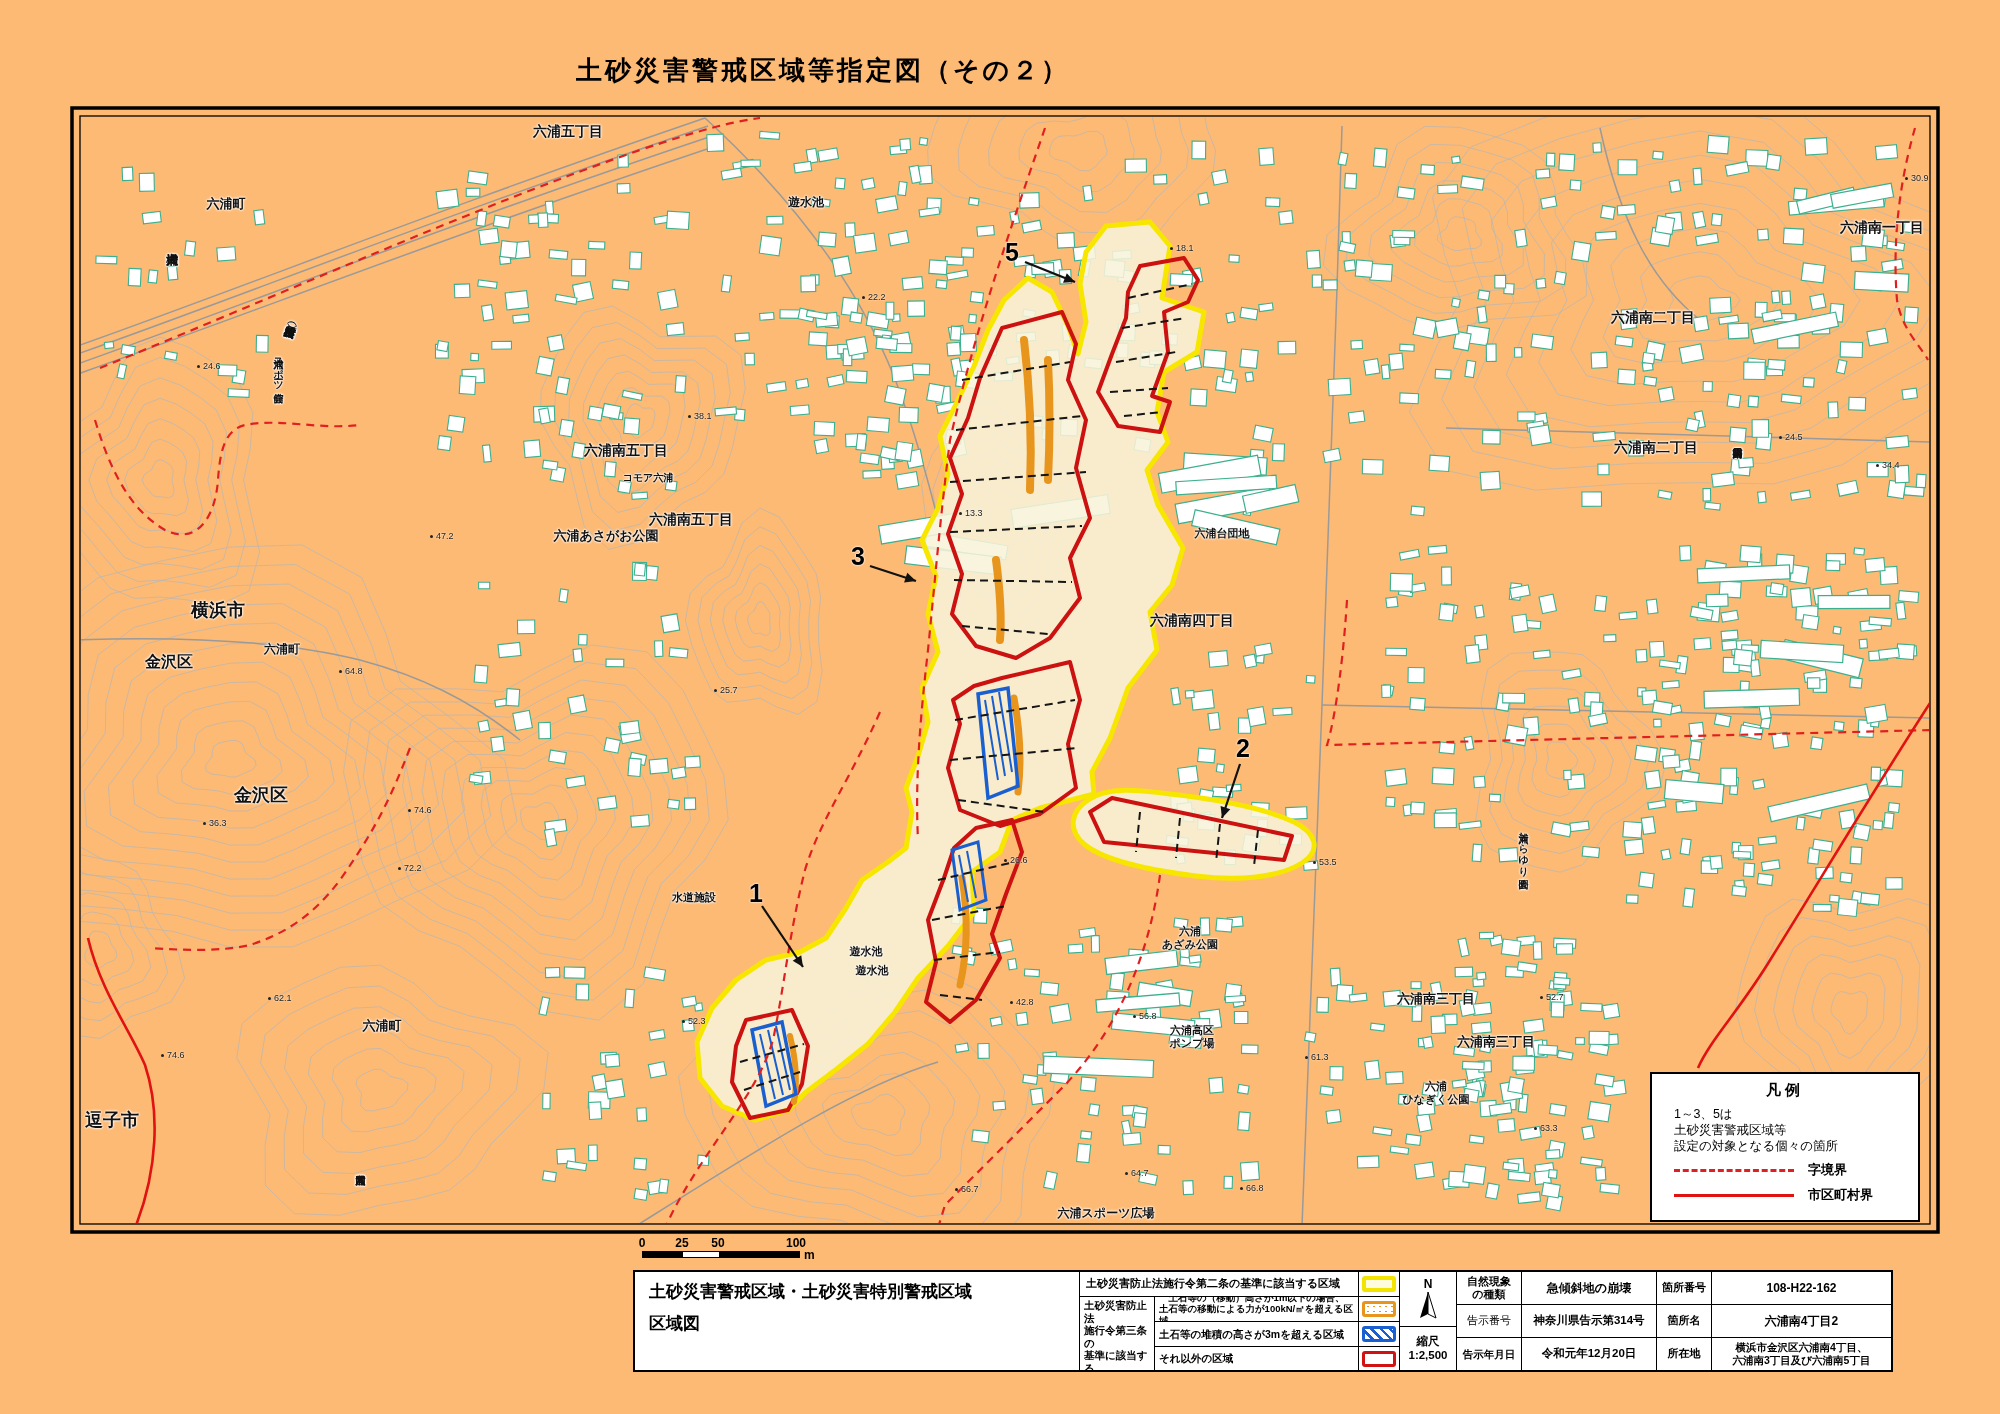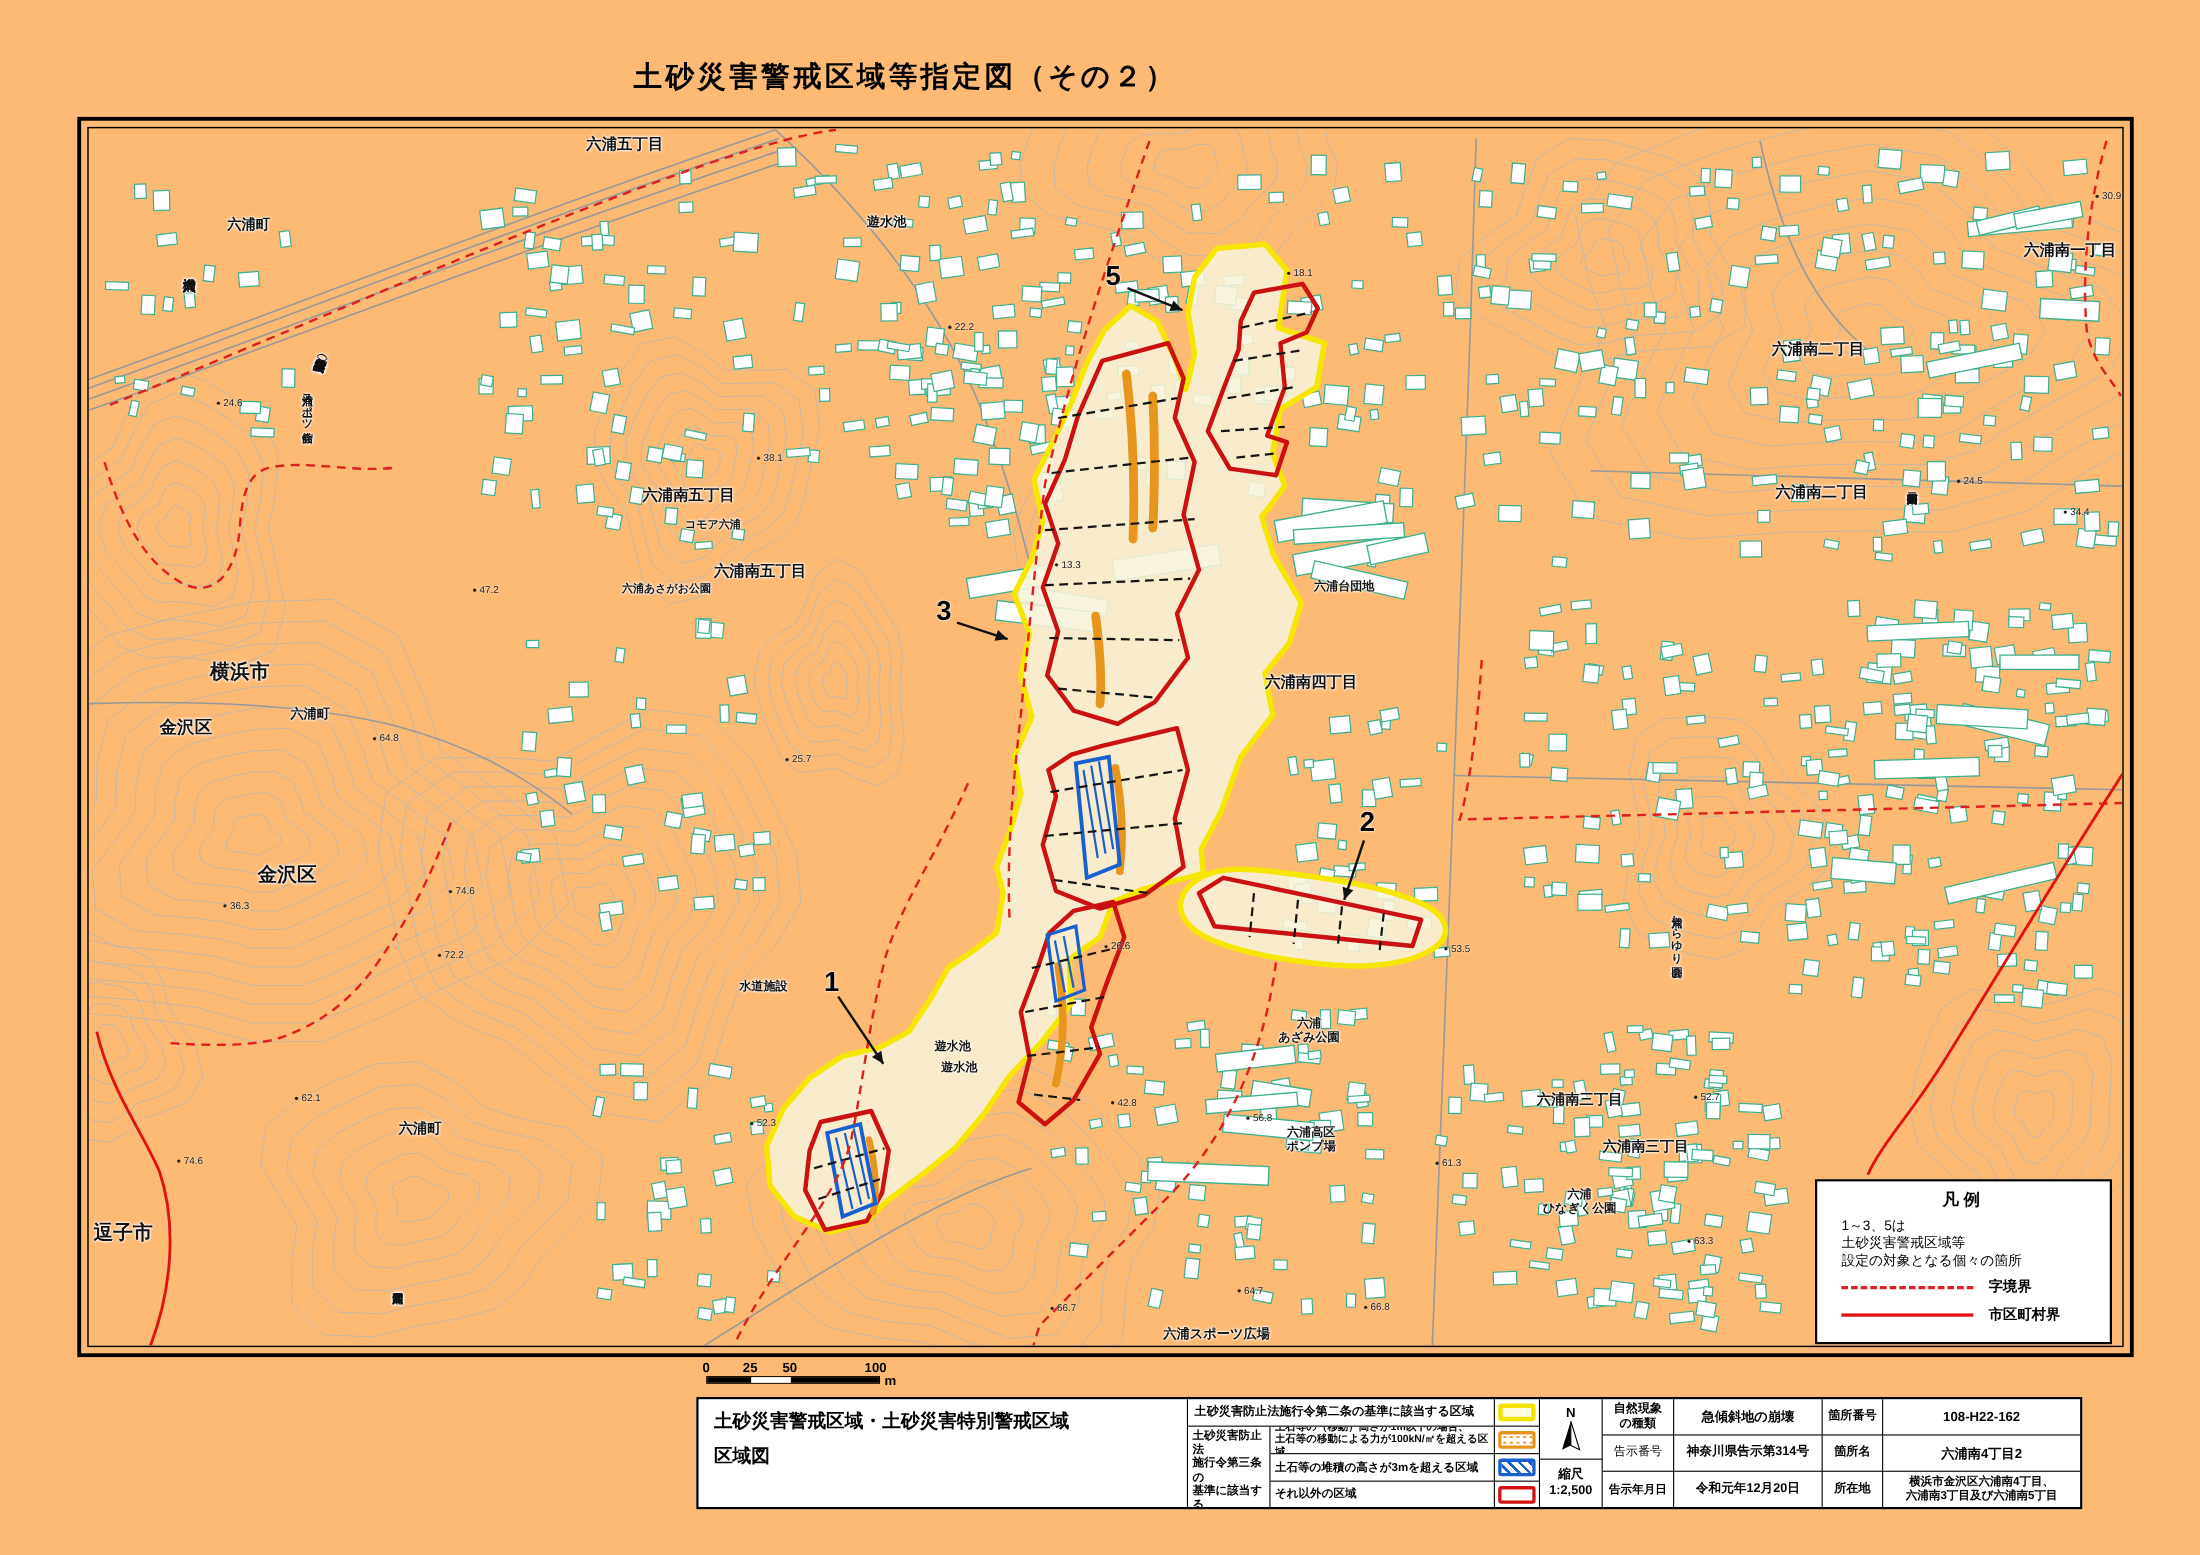--- a/index.html
+++ b/index.html
@@ -1156,21 +1156,21 @@
   <div id="label-layer">
       <div class="map-label" style="left: 568px; top: 131px; font-size: 14px;">六浦五丁目</div>
       <div class="map-label" style="left: 226px; top: 204px; font-size: 13px;">六浦町</div>
       <div class="map-label vert" style="left: 172px; top: 243px; font-size: 12px;">六浦大橋</div>
       <div class="map-label vert" style="left: 294px; top: 318px; font-size: 11px; transform: translate(-50%, -50%) rotate(18deg);">（横浜横須賀道路）</div>
       <div class="map-label vert" style="left: 278px; top: 368px; font-size: 10px;">六浦スポーツ会館</div>
       <div class="map-label" style="left: 806px; top: 202px; font-size: 12px;">遊水池</div>
       <div class="map-label" style="left: 626px; top: 450px; font-size: 14px;">六浦南五丁目</div>
       <div class="map-label" style="left: 648px; top: 478px; font-size: 10px;">コモア六浦</div>
       <div class="map-label" style="left: 691px; top: 519px; font-size: 14px;">六浦南五丁目</div>
-      <div class="map-label" style="left: 606px; top: 536px; font-size: 10px;">六浦あさがお公園</div>
+      <div class="map-label" style="left: 606px; top: 536px; font-size: 13px;">六浦あさがお公園</div>
       <div class="map-label" style="left: 1222px; top: 534px; font-size: 11px;">六浦台団地</div>
       <div class="map-label" style="left: 1192px; top: 620px; font-size: 14px;">六浦南四丁目</div>
       <div class="map-label" style="left: 218px; top: 611px; font-size: 18px;">横浜市</div>
       <div class="map-label" style="left: 282px; top: 649px; font-size: 12px;">六浦町</div>
       <div class="map-label" style="left: 169px; top: 662px; font-size: 16px;">金沢区</div>
       <div class="map-label" style="left: 261px; top: 796px; font-size: 18px;">金沢区</div>
       <div class="map-label" style="left: 694px; top: 898px; font-size: 11px;">水道施設</div>
       <div class="map-label" style="left: 866px; top: 952px; font-size: 11px;">遊水池</div>
       <div class="map-label" style="left: 872px; top: 971px; font-size: 11px;">遊水池</div>
       <div class="map-label" style="left: 382px; top: 1026px; font-size: 13px;">六浦町</div>
@@ -1270,21 +1270,21 @@
       <div class="sw sw-yellow"></div>
     </div>
 
     <div class="pc pl br" style="left:445px;top:25px;width:75px;height:73px;padding:2px 4px;font-size:10.5px;font-weight:600;flex-direction:column;align-items:flex-start;">
       <div>土砂災害防止法</div>
       <div>施行令第三条の</div>
       <div>基準に該当する</div>
 
     </div>
 
-    <div class="pc pl br bb" style="left:520px;top:25px;width:204px;height:25px;padding:0 4px;font-size:9.5px;font-weight:600;flex-direction:column;align-items:flex-start;justify-content:center;">
+    <div class="pc pl br bb" style="left:520px;top:25px;width:204px;height:25px;padding:0 4px;font-size:9.5px;font-weight:600;flex-direction:column;align-items:center;justify-content:center;">
       <div>土石等の（移動）高さが1m以下の場合、</div>
       <div>土石等の移動による力が100kN/㎡を超える区域</div>
     </div>
     <div class="pc br bb" style="left:724px;top:25px;width:41px;height:25px;">
       <div class="sw sw-orange"></div>
     </div>
 
     <div class="pc pl br bb" style="left:520px;top:50px;width:204px;height:25px;padding:0 4px;font-size:10.5px;font-weight:600;">土石等の堆積の高さが3mを超える区域</div>
     <div class="pc br bb" style="left:724px;top:50px;width:41px;height:25px;">
       <div class="sw sw-blue"></div>

